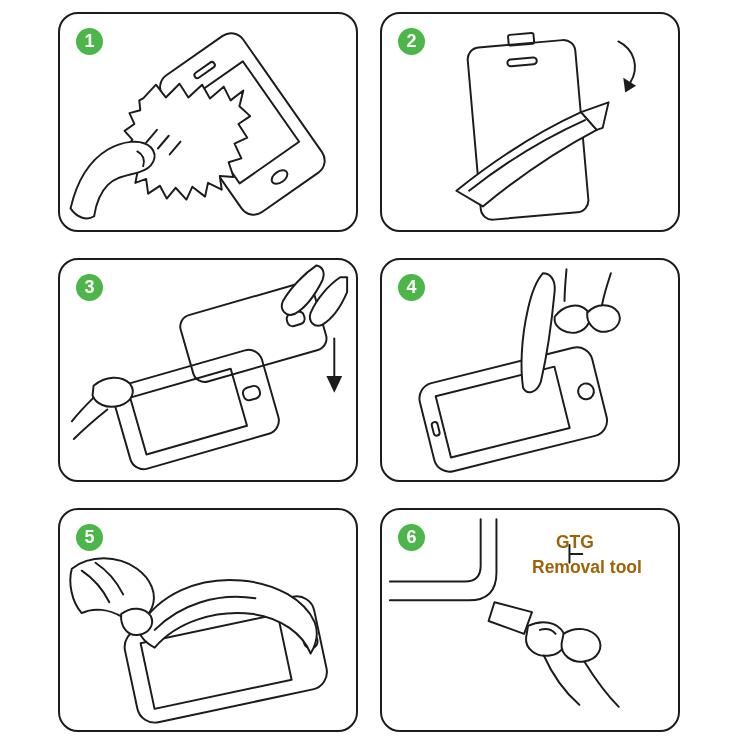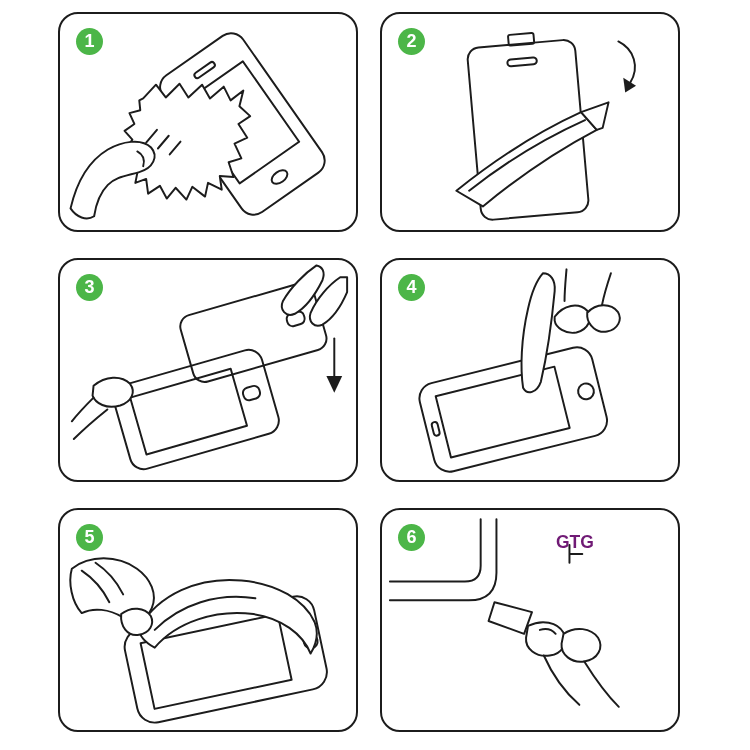--- a/index.html
+++ b/index.html
@@ -26,21 +26,21 @@
     background:var(--green); color:#fff;
     font-weight:bold; font-size:18px;
     display:flex; align-items:center; justify-content:center;
   }
   .illus { position:absolute; inset:0; width:100%; height:100%; color:var(--line); }
   .ln   { fill:none; stroke:var(--line); stroke-width:2; stroke-linecap:round; stroke-linejoin:round; }
   .occl { fill:var(--bg); stroke:var(--line); stroke-width:2; stroke-linecap:round; stroke-linejoin:round; }
   .solid{ fill:var(--line); stroke:none; }
   .tool-label {
     position:absolute; top:20px; left:150px; width:148px; z-index:3;
-    color:#701a75; font-weight:700; font-size:17.5px; line-height:1.4;
+    color:#a16207; font-weight:700; font-size:17.5px; line-height:1.4;
   }
   .tool-label .l1 { margin-left:24px; }
 </style>
 </head>
 <body>
 
 <div class="board">
   <div class="grid">
 
     <section class="panel">
@@ -143,20 +143,21 @@
           <path class="ln" d="M36,52 C48,60 58,72 64,84 M22,60 C34,68 44,80 50,92"></path>
           <path class="occl" d="M62,104 C72,96 86,97 92,106 C96,114 91,123 80,125 C68,127 61,116 62,104 Z"></path>
         </g>
       </svg>
     </section>
 
     <section class="panel">
       <div class="badge">6</div>
       <div class="tool-label">
         <div class="l1">GTG</div>
+        <div class="l2">Removal tool</div>
       </div>
       <svg class="illus" viewBox="0 0 300 220">
         <g>
           <path class="ln" d="M8,90 L88,90 Q116,90 116,62 L116,8"></path>
           <path class="ln" d="M8,71 L84,71 Q100,71 100,55 L100,8"></path>
         </g>
         <path class="occl" d="M114,92 L152,102 L144,124 L108,111 Z"></path>
         <g>
           <path class="occl" d="M148,116 C162,109 178,112 184,123 C189,133 183,144 170,146 C156,148 145,139 146,128 Z"></path>
           <path class="occl" d="M184,124 C196,116 212,118 219,128 C225,138 219,150 205,152 C192,154 181,145 182,134 Z"></path>

